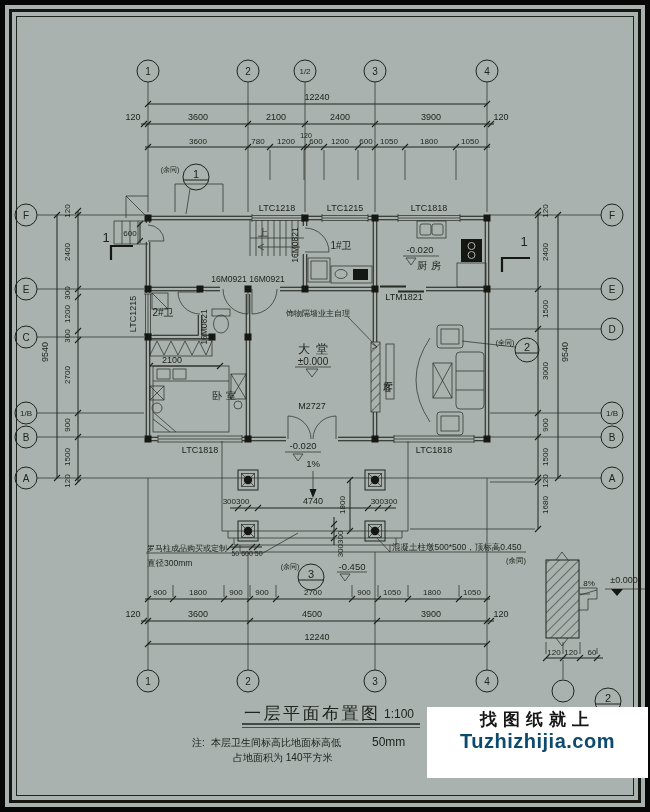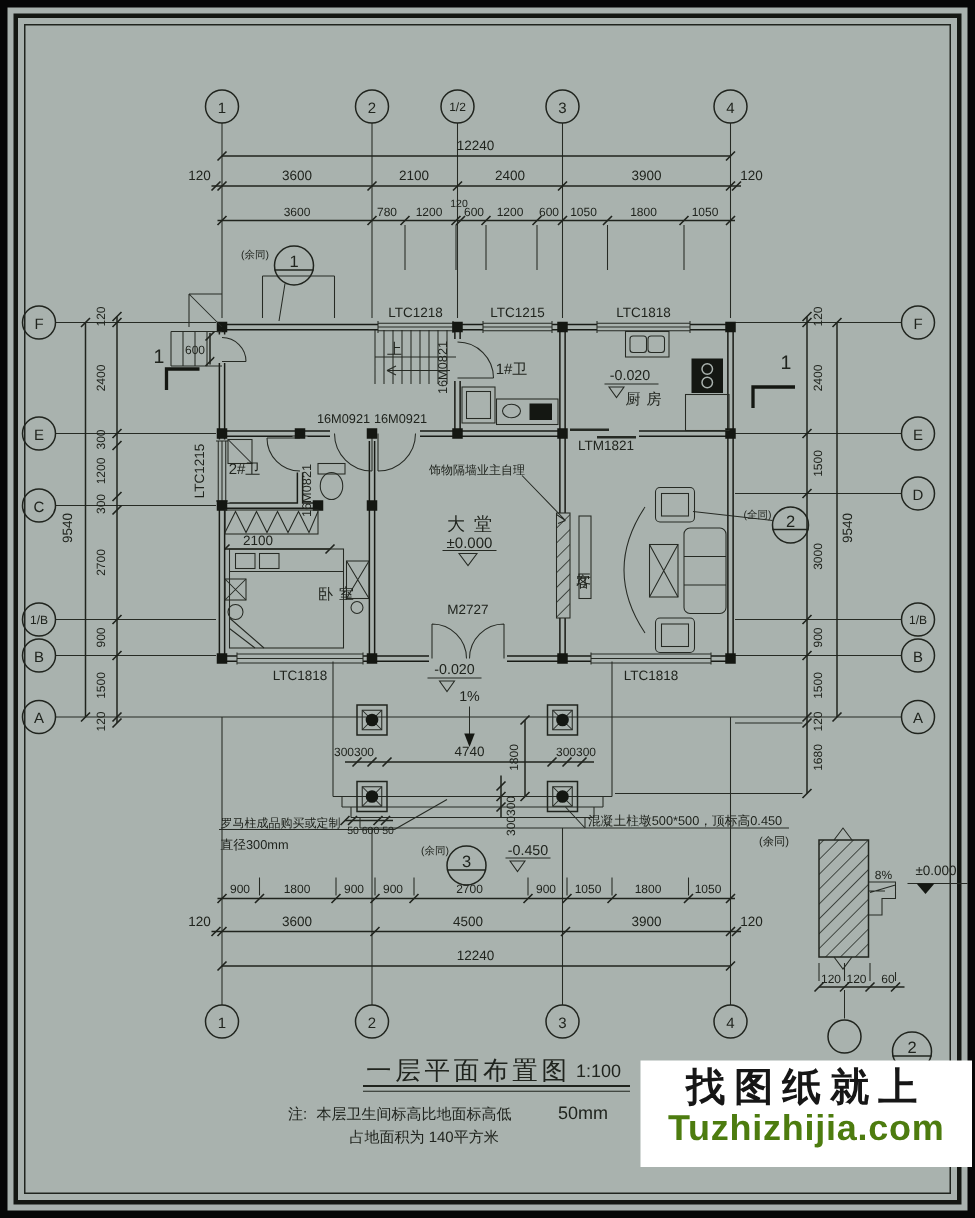--- a/index.html
+++ b/index.html
@@ -16,22 +16,22 @@
   .sp4{letter-spacing:4px}.sp6{letter-spacing:6px}
   .ln{stroke:#20241e;stroke-width:1;fill:none}
   .lt{stroke:#262a24;stroke-width:.7;fill:none}
   .lk{stroke:#141712;stroke-width:2.2;fill:none}
   .lw{stroke:#181b16;stroke-width:4.5;fill:none}
   .lg{stroke:#a9b2ae;stroke-width:2.5;fill:none}
   .tk{stroke:#20241e;stroke-width:1.1;fill:none}
   .fb{fill:#141712;stroke:none}
   .bgk{fill:#a9b2ae;stroke:none}
   .watermark{position:absolute;left:427px;top:707px;width:221px;height:71px;background:#fff;z-index:3;text-align:center;}
-  .wm1{font-size:26px;font-weight:700;letter-spacing:6px;color:#161616;margin-top:3px;line-height:1.15;}
-  .wm2{font-size:24px;font-weight:700;letter-spacing:.5px;color:#4d7c0f;line-height:1.1;}
+  .wm1{font-size:17px;font-weight:700;letter-spacing:6px;color:#161616;margin-top:3px;line-height:1.15;}
+  .wm2{font-size:20px;font-weight:700;letter-spacing:.5px;color:#0c4a6e;line-height:1.1;}
 </style>
 </head>
 <body>
 
 <div class="page">
   <div class="sheet"></div>
   <div class="frame-outer"></div>
   <div class="frame-inner"></div>
 
   <svg class="plan" width="650" height="812" viewBox="0 0 650 812">

